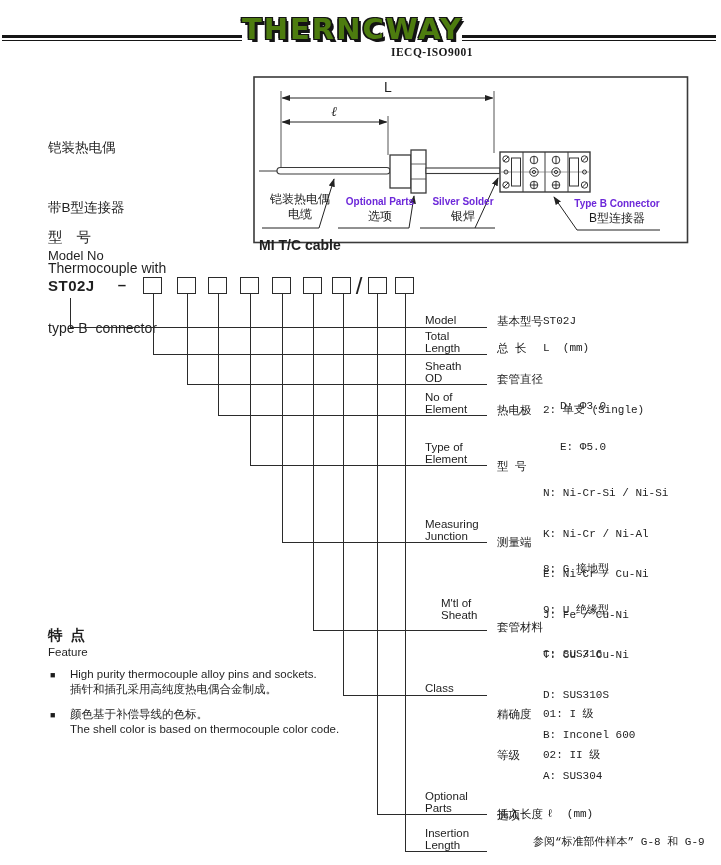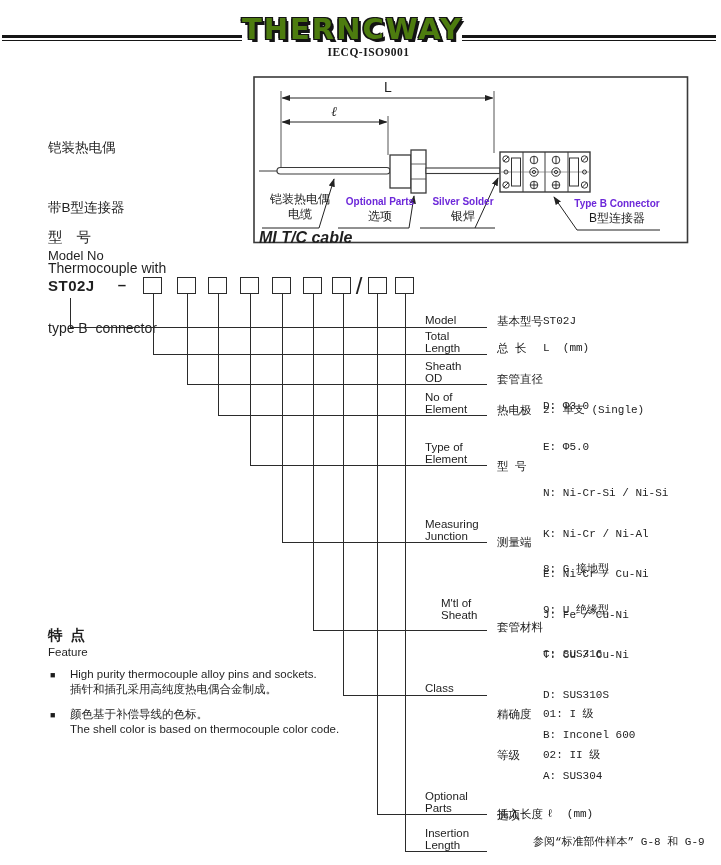--- a/index.html
+++ b/index.html
@@ -14,21 +14,21 @@
   .rule-thin{position:absolute;height:1.2px;background:#161616;}
   .logo{
     position:absolute;left:240px;top:12px;width:225px;text-align:center;
     font-family:"DejaVu Sans",sans-serif;font-weight:bold;font-size:29px;
     letter-spacing:2px;color:#4d7c0f;
     text-shadow:-1.4px -1.4px 0 #141414,1.4px -1.4px 0 #141414,-1.4px 1.4px 0 #141414,
                 1.4px 1.4px 0 #141414,3px 3px 0 #141414;
     white-space:nowrap;
   }
   .cert{
-    position:absolute;left:256px;top:46px;width:225px;text-align:center;
+    position:absolute;left:248px;top:46px;width:225px;text-align:right;
     font-family:"Liberation Serif",serif;font-weight:bold;font-size:11.5px;color:#1a1a1a;
     letter-spacing:0.5px;
   }
   
   .intro{position:absolute;left:48px;top:98px;line-height:20px;white-space:pre;}
   .intro .zh{font-size:13.5px;}
   .intro .en{font-size:14px;}
   
   .mh-zh{position:absolute;left:48px;top:228px;font-size:14.5px;white-space:pre;letter-spacing:2px;}
   .mh-en{position:absolute;left:48px;top:248px;font-size:13px;}
@@ -50,21 +50,21 @@
   .feat-zh{position:absolute;left:48px;top:626px;font-size:14.5px;font-weight:bold;letter-spacing:2px;}
   .feat-en{position:absolute;left:48px;top:646px;font-size:11.5px;}
   .bullet{position:absolute;left:50px;font-size:9px;color:#1d1d1d;}
   .feat-item{position:absolute;left:70px;font-size:11.5px;line-height:15px;}
   
   .dim-label{position:absolute;text-align:center;font-size:14px;}
   .dim-label.script{font-family:"Liberation Serif",serif;font-style:italic;font-size:13.5px;}
   .callout{position:absolute;text-align:center;line-height:15px;}
   .callout .en{font-size:10px;font-weight:bold;color:#6d28d9;white-space:nowrap;}
   .callout .zh{font-size:12px;color:#1b1b1b;white-space:nowrap;}
-  .cable-en{position:absolute;left:259px;top:229px;font-size:16px;font-weight:bold;white-space:nowrap;font-style:italic;}
+  .cable-en{position:absolute;left:259px;top:237px;font-size:14px;font-weight:bold;white-space:nowrap;}
 </style>
 </head>
 <body>
 
 <div class="page">
 
   <div class="rule-thick" style="left:2px;top:35px;width:240px;"></div>
   <div class="rule-thin" style="left:2px;top:39.5px;width:240px;"></div>
   <div class="rule-thick" style="left:462px;top:35px;width:254px;"></div>
   <div class="rule-thin" style="left:462px;top:39.5px;width:254px;"></div>
@@ -268,21 +268,21 @@
   </div>
 
   <div class="spec" style="top:315px;">
     <div class="spec-lab w46">基本型号</div>
     <div class="spec-val"><div>ST02J</div></div>
   </div>
   <div class="spec" style="top:342px;">
     <div class="spec-lab w46">总  长</div>
     <div class="spec-val"><div>L  (mm)</div></div>
   </div>
-  <div class="spec" style="top:373px;">
+  <div class="spec" style="top:373px;gap:17px;">
     <div class="spec-lab w46">套管直径</div>
     <div class="spec-val">
       <div>D: Φ3.0</div>
       <div>E: Φ5.0</div>
     </div>
   </div>
   <div class="spec" style="top:404px;">
     <div class="spec-lab w46">热电极</div>
     <div class="spec-val"><div>2: 单支 (Single)</div></div>
   </div>

